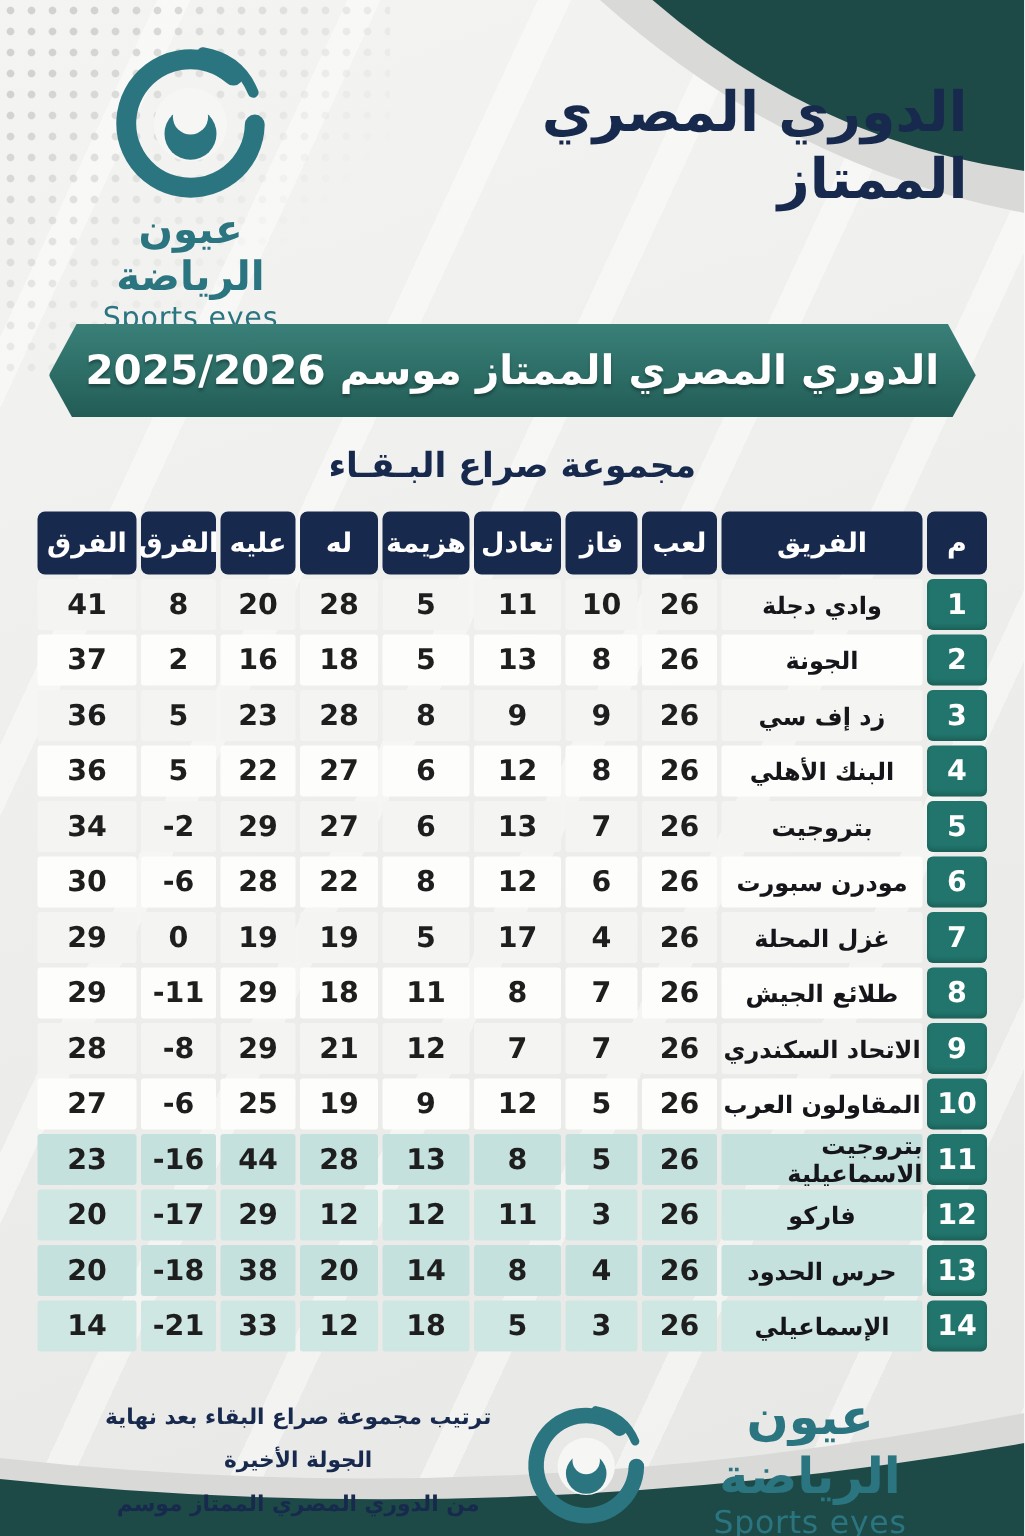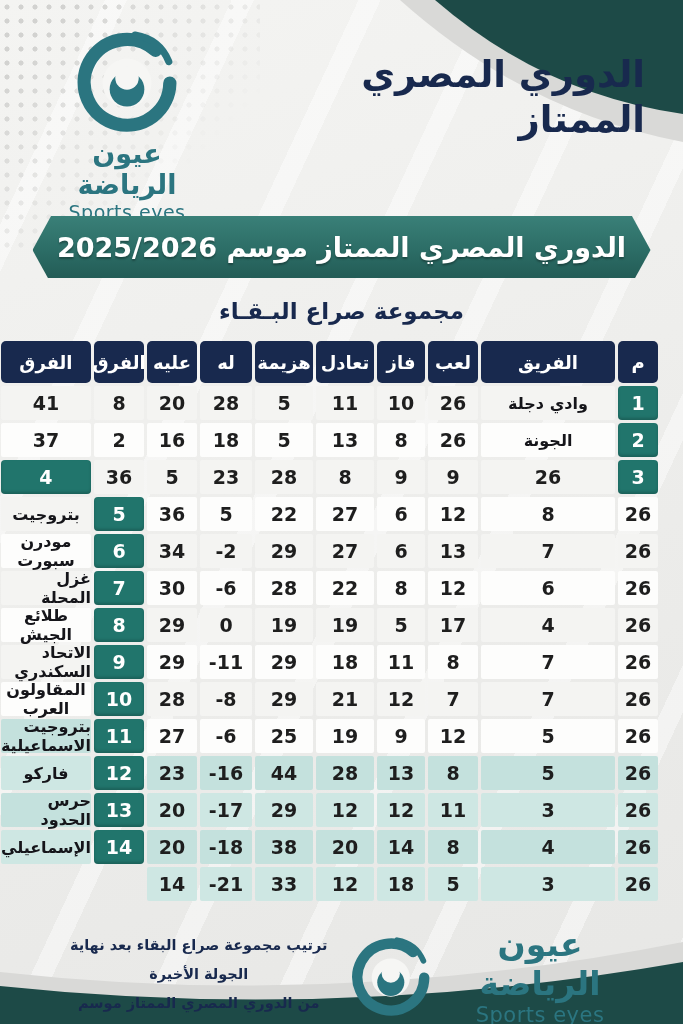--- a/index.html
+++ b/index.html
@@ -124,29 +124,31 @@
       <div class="cell team safe r1">الجونة</div>
       <div class="cell num safe r1">26</div>
       <div class="cell num safe r1">8</div>
       <div class="cell num safe r1">13</div>
       <div class="cell num safe r1">5</div>
       <div class="cell num safe r1">18</div>
       <div class="cell num safe r1">16</div>
       <div class="cell num safe r1">2</div>
       <div class="cell num safe r1">37</div>
       <div class="cell badge">3</div>
+      <div class="cell team safe r0">زد إف سي</div>
       <div class="cell num safe r0">26</div>
       <div class="cell num safe r0">9</div>
       <div class="cell num safe r0">9</div>
       <div class="cell num safe r0">8</div>
       <div class="cell num safe r0">28</div>
       <div class="cell num safe r0">23</div>
       <div class="cell num safe r0">5</div>
       <div class="cell num safe r0">36</div>
       <div class="cell badge">4</div>
+      <div class="cell team safe r1">البنك الأهلي</div>
       <div class="cell num safe r1">26</div>
       <div class="cell num safe r1">8</div>
       <div class="cell num safe r1">12</div>
       <div class="cell num safe r1">6</div>
       <div class="cell num safe r1">27</div>
       <div class="cell num safe r1">22</div>
       <div class="cell num safe r1">5</div>
       <div class="cell num safe r1">36</div>
       <div class="cell badge">5</div>
       <div class="cell team safe r0">بتروجيت</div>

